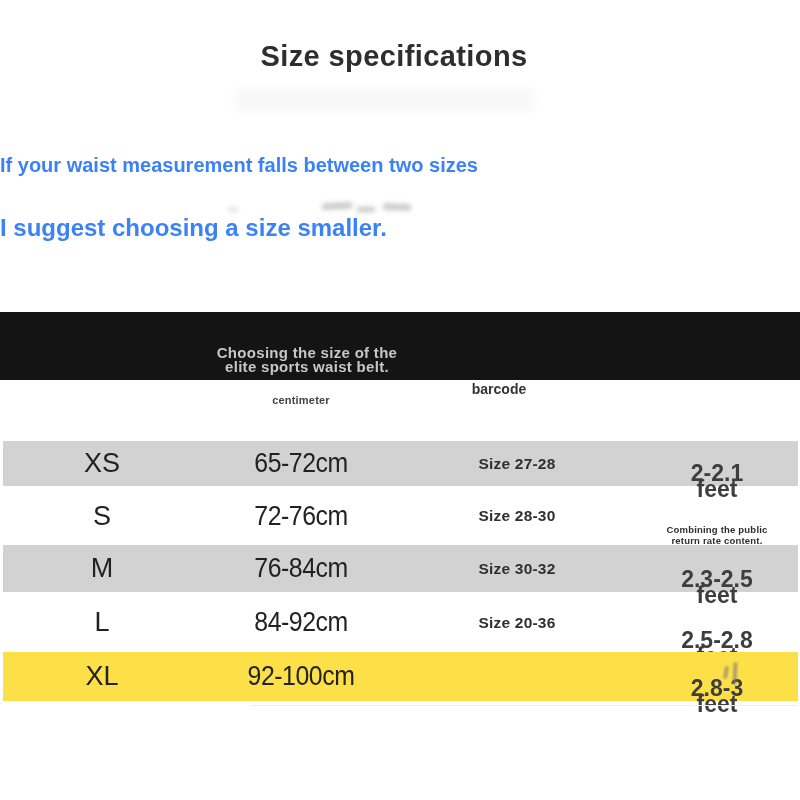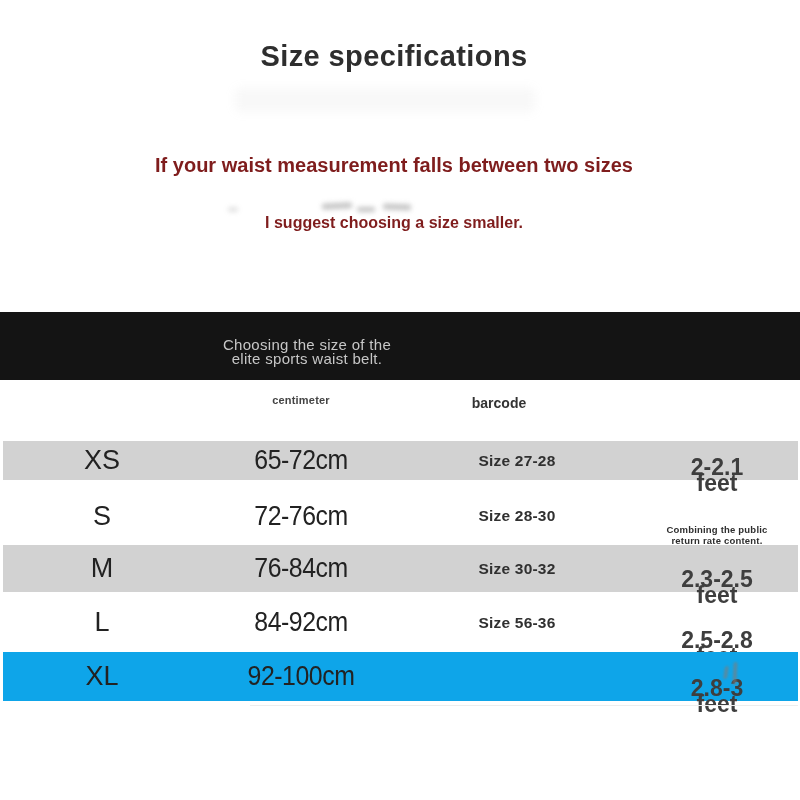--- a/index.html
+++ b/index.html
@@ -9,58 +9,58 @@
     font-family:"Liberation Sans", sans-serif;
     -webkit-font-smoothing:antialiased;
   }
   
   .title{
     position:absolute;top:36px;left:0;right:12px;margin:0;
     text-align:center;font-size:29px;font-weight:bold;
     letter-spacing:.4px;color:#2e2e2e;
   }
   .sub{
-    position:absolute;left:0;right:12px;margin:0;text-align:center;
-    font-weight:bold;color:#7f1d1d;
+    position:absolute;left:0;right:12px;margin:0;
+    font-weight:bold;color:#3b82f6;
   }
   .sub1{top:150px;font-size:20px;}
-  .sub2{top:210px;font-size:16px;}
+  .sub2{top:210px;font-size:24px;}
   
   .ghost{position:absolute;pointer-events:none;}
   .ghost-title{
     left:235px;top:84px;width:300px;height:24px;border-radius:6px;
     background:rgba(190,190,190,.10);filter:blur(5px);
   }
   .ghost-sub{left:0;top:0;}
   .ghost-sub i{position:absolute;display:block;background:rgba(125,125,125,.45);
     filter:blur(2.5px);border-radius:2px;}
   .ghost-sub .g1{left:322px;top:199px;width:30px;height:6px;transform:rotate(-3deg);}
   .ghost-sub .g2{left:357px;top:203px;width:18px;height:5px;}
   .ghost-sub .g3{left:383px;top:200px;width:28px;height:6px;transform:rotate(2deg);}
   .ghost-sub .g4{left:228px;top:203px;width:10px;height:5px;opacity:.5;}
   
   .banner{
     position:absolute;left:0;top:308px;width:800px;height:68px;
     background:#141414;
   }
   .banner-text{
-    position:absolute;left:0;top:4px;width:614px;height:72px;
+    position:absolute;left:0;top:12px;width:614px;height:72px;
     display:flex;flex-direction:column;justify-content:center;align-items:center;
-    font-size:15px;line-height:14.5px;font-weight:normal;color:#c7c7c7;
+    font-size:15px;line-height:14.5px;font-weight:bold;color:#c7c7c7;
     letter-spacing:.3px;
   }
   
   .h{position:absolute;font-weight:bold;text-align:center;}
   .h-centimeter{left:201px;top:390px;width:200px;font-size:11px;color:#444444;letter-spacing:.2px;}
-  .h-barcode{left:399px;top:391px;width:200px;font-size:14px;color:#333333;}
+  .h-barcode{left:399px;top:377px;width:200px;font-size:14px;color:#333333;}
   .h-standard{left:614px;top:388px;width:160px;font-size:8px;line-height:8.5px;color:#4a4a4a;}
   
   .row{position:absolute;left:3px;width:795px;}
   .row.shaded{background:#d2d2d2;}
-  .row-xs{top:437px;height:39px;}
+  .row-xs{top:437px;height:45px;}
   .row-s {top:482px;height:60px;}
   .row-m {top:541px;height:47px;}
   .row-l {top:588px;height:61px;}
   .row-xl{top:648px;height:49px;}
   .cell{
     position:absolute;top:0;height:100%;
     display:flex;align-items:center;justify-content:center;
     text-align:center;white-space:nowrap;
   }
   .c1{left:37px;width:124px;font-size:27px;color:#222222;}
@@ -141,30 +141,30 @@
       <div class="stack">
         <div>2.3-2.5</div>
         <div>feet</div>
       </div>
     </div>
   </div>
 
   <div class="row row-l">
     <div class="cell c1">L</div>
     <div class="cell c2">84-92cm</div>
-    <div class="cell c3">Size 56-36</div>
+    <div class="cell c3">Size 20-36</div>
     <div class="cell c4">
       <div class="stack">
         <div>2.5-2.8</div>
         <div>feet</div>
       </div>
     </div>
   </div>
 
-  <div class="row row-xl shaded" style="background: #0ea5e9;">
+  <div class="row row-xl shaded" style="background: #fde047;">
     <div class="cell c1">XL</div>
     <div class="cell c2">92-100cm</div>
     <div class="cell c4">
       <div class="stack">
         <div>2.8-3</div>
         <div>feet</div>
       </div>
     </div>
   </div>
 

